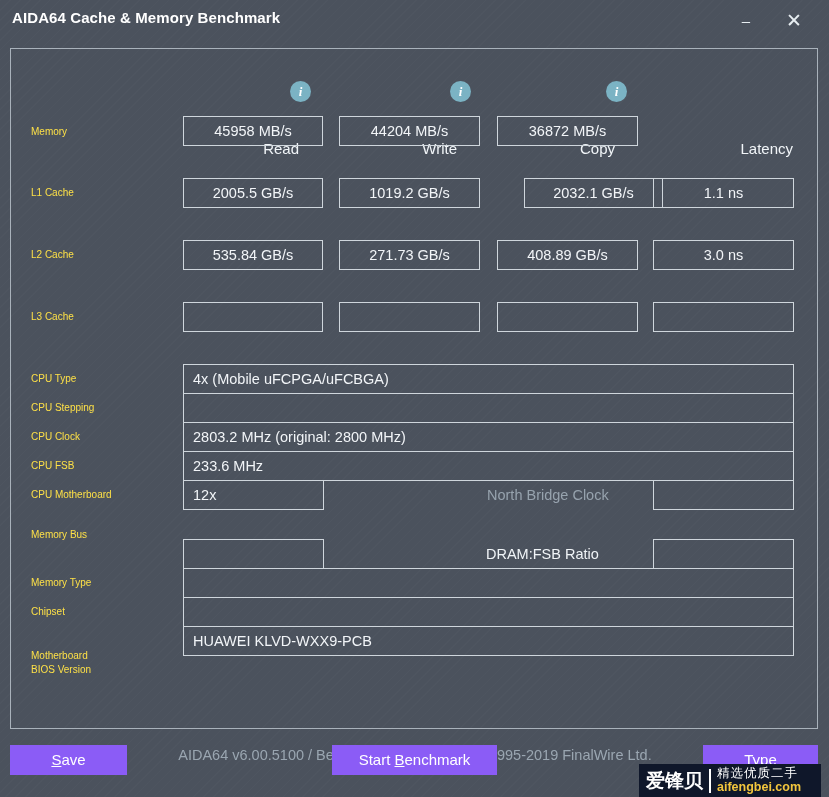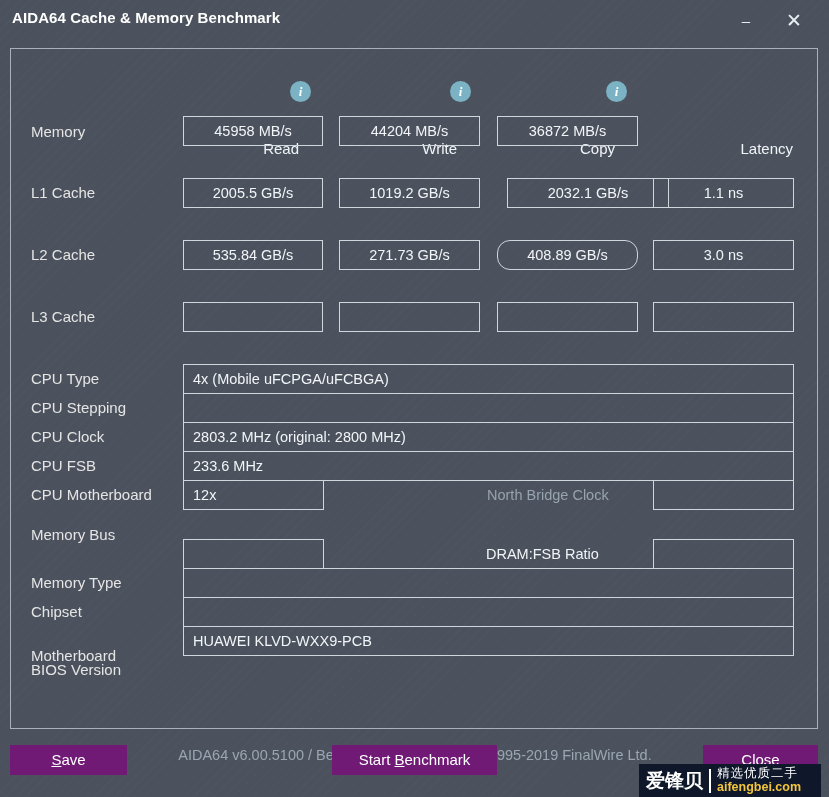--- a/index.html
+++ b/index.html
@@ -72,22 +72,22 @@
     height: 30px;
     line-height: 28px;
     white-space: nowrap;
     overflow: hidden;
   }
   .field.center { text-align: center; }
   .field.left   { text-align: left; padding-left: 9px; }
 
   .rowlabel {
     position: absolute;
-    font-size: 15px;
-    color: #e5e5e5;
+    font-size: 10px;
+    color: #fde047;
     white-space: nowrap;
     line-height: 20px;
   }
 
   
   .colhead {
     position: absolute;
     font-size: 15px;
     color: #f1f5f8;
     white-space: nowrap;
@@ -127,21 +127,21 @@
     width: 808px;
     text-align: center;
     font-size: 14.5px;
     color: #9aa6b1;
     white-space: nowrap;
   }
 
   
   .btn {
     position: absolute;
-    background: #701a75;
+    background: #8b5cf6;
     border: none;
     color: #ffffff;
     font-family: "Liberation Sans", sans-serif;
     font-size: 15px;
     height: 30px;
     line-height: 30px;
     text-align: center;
     cursor: default;
     user-select: none;
   }
@@ -211,27 +211,27 @@
   <div class="colhead" style="left:642px; top:82px; width:140px;">Latency</div>
 
   <div class="rowlabel" style="left:20px; top:73px;">Memory</div>
   <div class="field center" style="left:172px; top:67px; width:140px;">45958 MB/s</div>
   <div class="field center" style="left:328px; top:67px; width:141px;">44204 MB/s</div>
   <div class="field center" style="left:486px; top:67px; width:141px;">36872 MB/s</div>
 
   <div class="rowlabel" style="left:20px; top:134px;">L1 Cache</div>
   <div class="field center" style="left:172px; top:129px; width:140px;">2005.5 GB/s</div>
   <div class="field center" style="left:328px; top:129px; width:141px;">1019.2 GB/s</div>
-  <div class="field center" style="left:496px; top:129px; width:162px;">2032.1 GB/s</div>
+  <div class="field center" style="left:513px; top:129px; width:139px;">2032.1 GB/s</div>
   <div class="field center" style="left:642px; top:129px; width:141px;">1.1 ns</div>
 
   <div class="rowlabel" style="left:20px; top:196px;">L2 Cache</div>
   <div class="field center" style="left:172px; top:191px; width:140px;">535.84 GB/s</div>
   <div class="field center" style="left:328px; top:191px; width:141px;">271.73 GB/s</div>
-  <div class="field center" style="left:486px; top:191px; width:141px;border-radius:13px;">408.89 GB/s</div>
+  <div class="field center" style="left:486px; top:191px; width:141px;">408.89 GB/s</div>
   <div class="field center" style="left:642px; top:191px; width:141px;">3.0 ns</div>
 
   <div class="rowlabel" style="left:20px; top:258px;">L3 Cache</div>
   <div class="field center" style="left:172px; top:253px; width:140px;"></div>
   <div class="field center" style="left:328px; top:253px; width:141px;"></div>
   <div class="field center" style="left:486px; top:253px; width:141px;"></div>
   <div class="field center" style="left:642px; top:253px; width:141px;"></div>
 
   <div class="rowlabel" style="left:20px; top:320px;">CPU Type</div>
   <div class="field left" style="left:172px; top:315px; width:611px;">4x   (Mobile uFCPGA/uFCBGA)</div>
@@ -271,21 +271,21 @@
 
 <div class="btn" id="btn-save">
   <span></span><span class="acc">S</span><span>ave</span>
 </div>
 
 <div class="btn" id="btn-start-benchmark">
   <span>Start </span><span class="acc">B</span><span>enchmark</span>
 </div>
 
 <div class="btn" id="btn-close-bottom">
-  <span>Close</span><span class="acc"></span><span></span>
+  <span>Type</span><span class="acc"></span><span></span>
 </div>
 
 <div id="watermark">
   <span id="wm-cn">爱锋贝</span>
   <span id="wm-divider"></span>
   <span id="wm-right">
     <span id="wm-tag">精选优质二手</span>
     <span id="wm-url">aifengbei.com</span>
   </span>
 </div>

